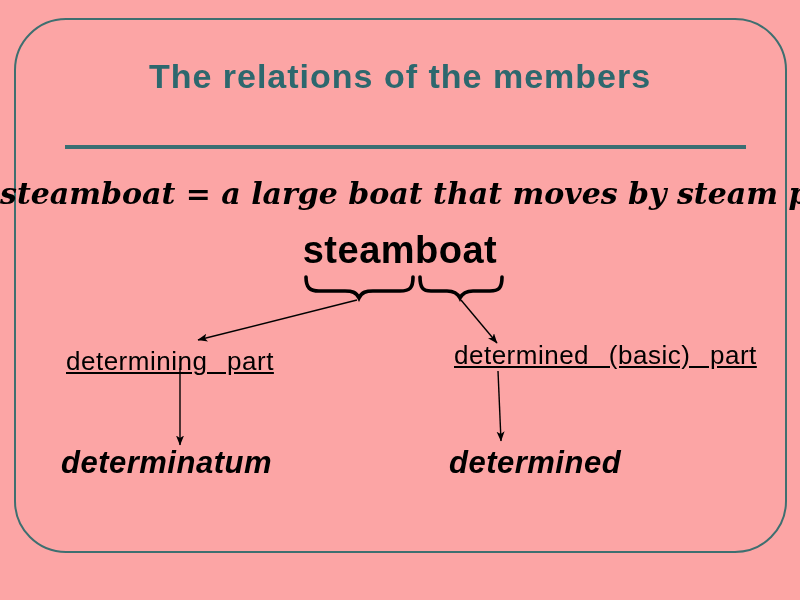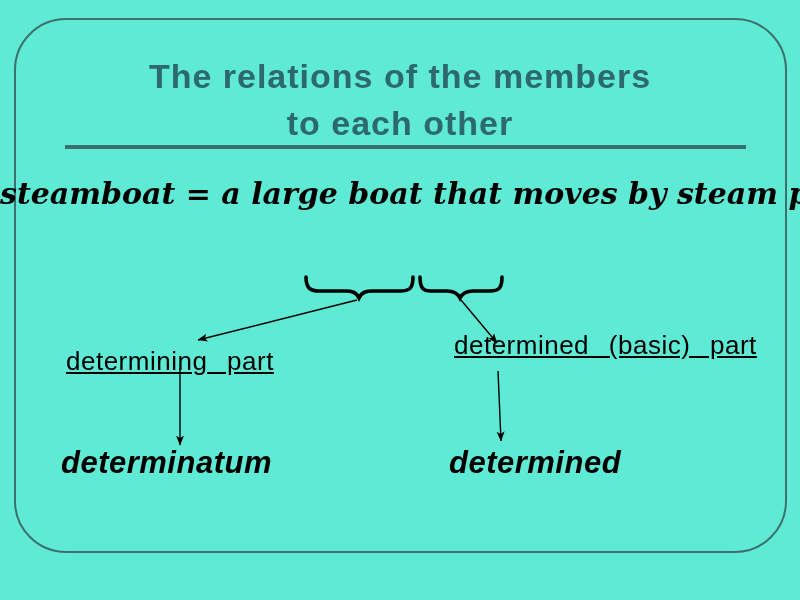--- a/index.html
+++ b/index.html
@@ -5,21 +5,21 @@
   html, body {
     margin: 0;
     padding: 0;
     background: #ffffff;
     font-family: "Liberation Sans", sans-serif;
   }
   .slide {
     position: relative;
     width: 800px;
     height: 600px;
-    background: #5eead4;
+    background: #fca5a5;
     overflow: hidden;
   }
   .frame {
     position: absolute;
     left: 14px;
     top: 18px;
     width: 773px;
     height: 535px;
     border: 2.5px solid var(--border-teal, #3E6F70);
     border-radius: 52px;
@@ -81,21 +81,21 @@
   .part-label {
     position: absolute;
     font-size: 26px;
     color: #000000;
     word-spacing: 12px;
     letter-spacing: 0.5px;
     white-space: nowrap;
     text-decoration: underline;
   }
   .part-label.left  { left: 66px;  top: 346px; }
-  .part-label.right { left: 454px; top: 330px; }
+  .part-label.right { left: 454px; top: 340px; }
   .term-label {
     position: absolute;
     font-size: 31px;
     font-weight: bold;
     color: #000000;
     letter-spacing: 0.5px;
     white-space: nowrap;
     font-style: italic;
   }
   .term-label.left  { left: 61px;  top: 445px; }
@@ -103,27 +103,27 @@
 </style>
 </head>
 <body>
 
 <div class="slide">
 
   <div class="frame"></div>
 
   <h1 class="title">
     <span>The relations of the members</span><br>
-    <span>to each other</span>
   </h1>
 
   <div class="underline"></div>
 
   <div class="definition">steamboat = a large boat that moves by steam power</div>
 
+  <div class="word">steamboat</div>
 
   <svg class="overlay" viewBox="0 0 800 600" xmlns="http://www.w3.org/2000/svg">
     <defs>
       <marker id="arrow" markerUnits="userSpaceOnUse" markerWidth="12" markerHeight="9" refX="9.5" refY="4" orient="auto">
         <path d="M0 0 L10 4 L0 8 L2.5 4 Z" fill="#000000"></path>
       </marker>
     </defs>
 
     <path d="M 306 277 C 306 288 310 291 319 291 L 345 291 C 352 291 356 292 359 298 C 362 292 366 291 373 291 L 400 291 C 410 291 413 288 413 277" fill="none" stroke="#000000" stroke-width="3.6" stroke-linecap="round"></path>
 

